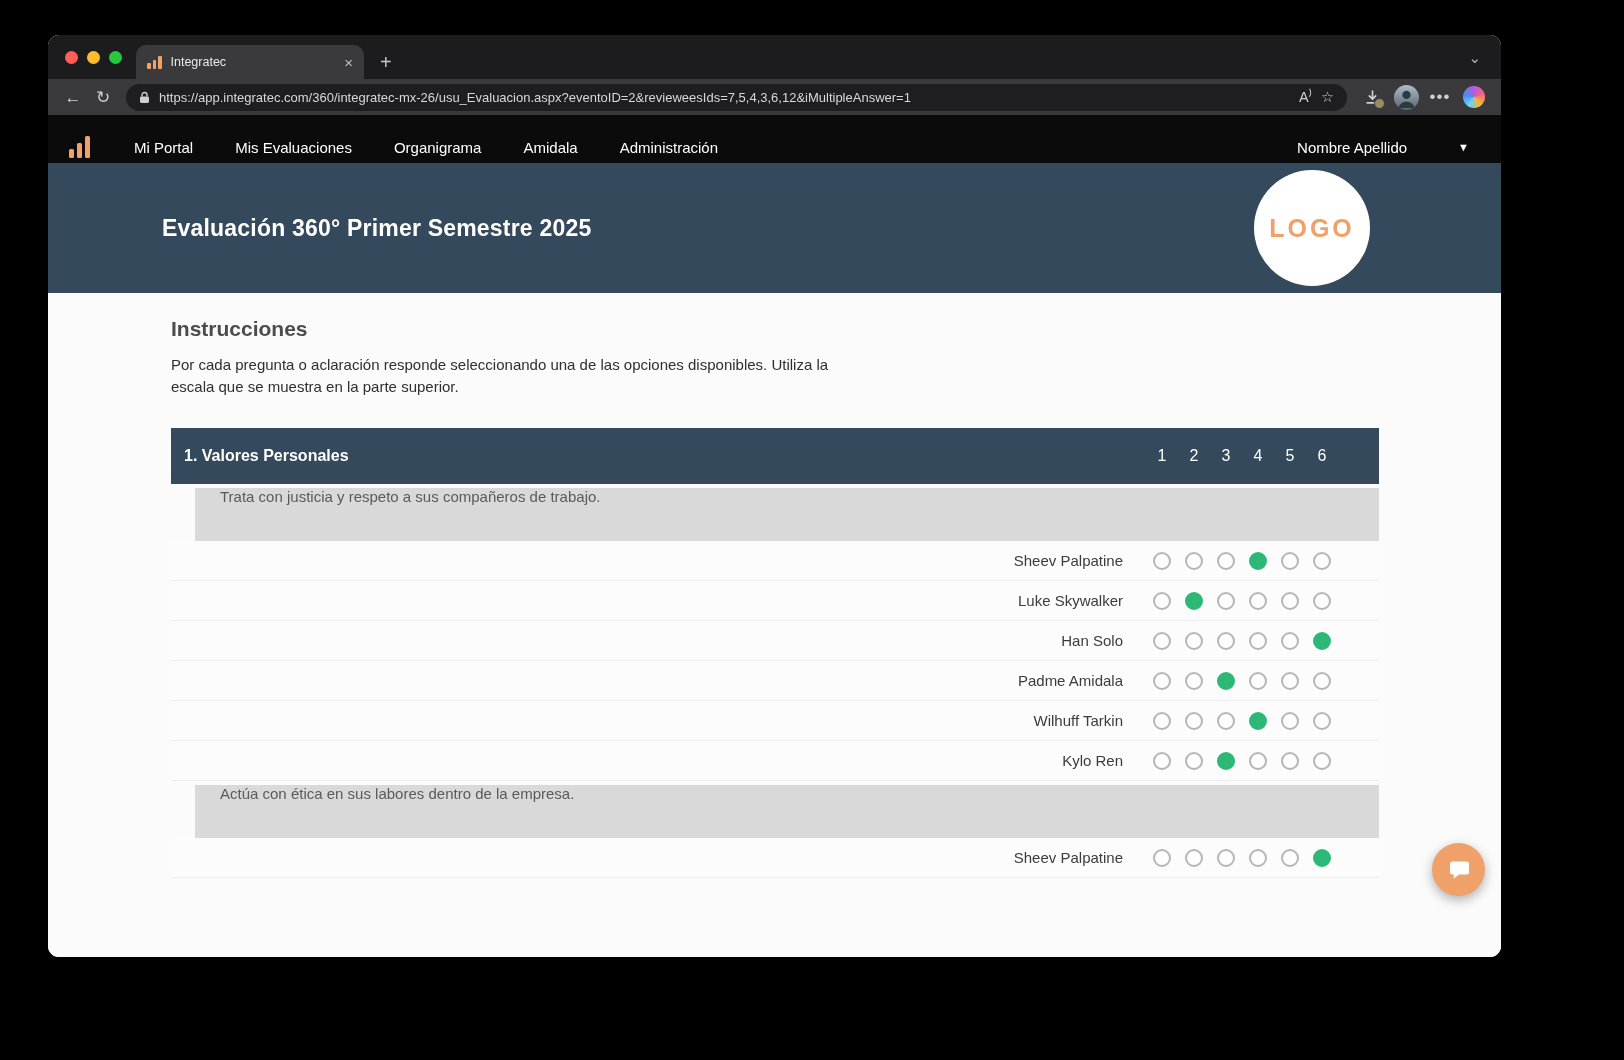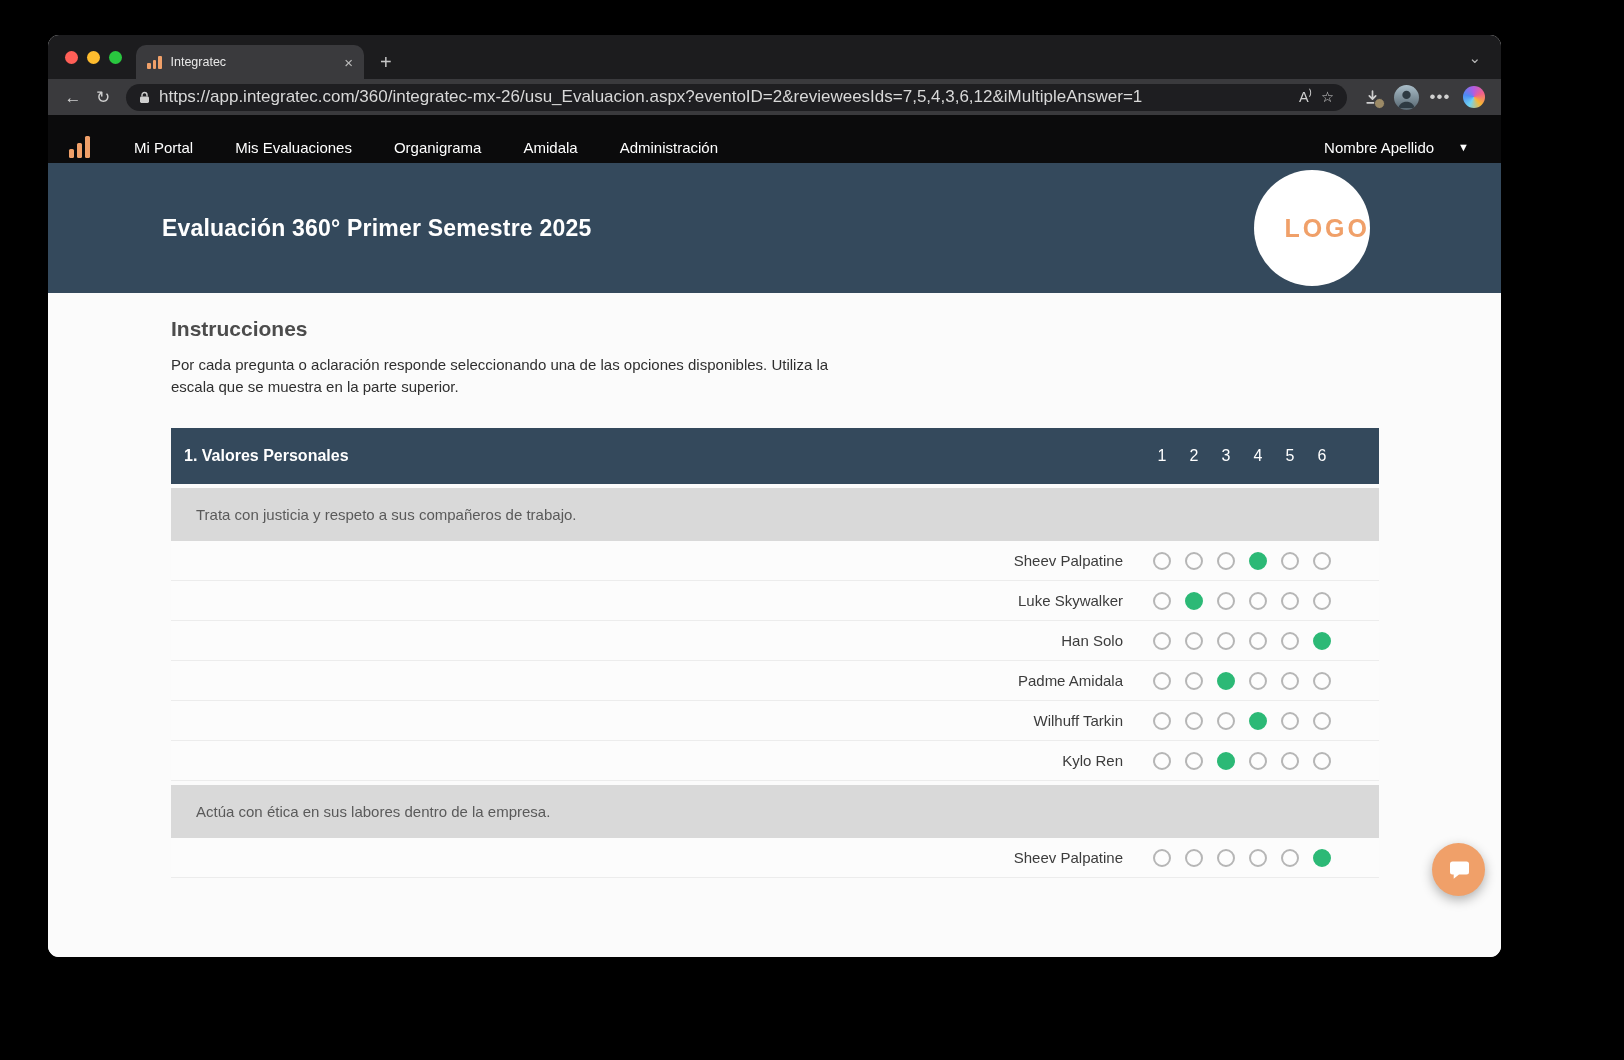--- a/index.html
+++ b/index.html
@@ -31,71 +31,71 @@
   .tab-title { flex:1; font-size:12.5px; color:#e8e8e8; }
   .tab-close { color:#bdbdbd; font-size:15px; line-height:1; cursor:default; }
   .newtab { margin:10px 0 0 16px; color:#c6c6c6; font-size:20px; line-height:1; }
   .strip-chevron { position:absolute; right:20px; top:15px; color:#b9b9b9; font-size:15px; line-height:1; }
 
   .toolbar { height:36px; background:#3a3a3d; display:flex; align-items:center;
              padding:0 10px; flex:0 0 auto; }
   .tool-btn { width:30px; text-align:center; color:#d0d0d0; font-size:17px; line-height:1; }
   .urlbar { flex:1; height:27px; background:#1e1e21; border-radius:14px;
             display:flex; align-items:center; padding:0 13px; gap:9px; margin:0 8px; }
-  .url-text { flex:1; color:#d8d8d8; font-size:17px; white-space:nowrap; overflow:hidden; }
+  .url-text { flex:1; color:#d8d8d8; font-size:13px; white-space:nowrap; overflow:hidden; }
   .pill-icon { color:#cfcfcf; font-size:14.5px; line-height:1; }
   .icon-btn { width:34px; display:flex; justify-content:center; align-items:center; position:relative; }
   .badge { position:absolute; width:11px; height:11px; border-radius:50%;
            background:#9c8a66; right:4px; bottom:-3px; border:1.5px solid #3a3a3d; }
   .avatar { width:25px; height:25px; border-radius:50%; overflow:hidden;
             background:linear-gradient(180deg,#a9bdc8,#56656f); display:flex; justify-content:center; }
   .copilot { width:22px; height:22px; border-radius:50%;
              background:conic-gradient(from 210deg,#6fd3f2,#4c8bf5,#b05ce3,#f2608a,#f7b733,#6fd3f2); }
   .more-dots { color:#d0d0d0; font-size:17px; letter-spacing:1px; }
 
   
   .nav { height:48px; background:#0b0b0c; display:flex; align-items:center;
          padding:16px 32px 0 21px; flex:0 0 auto; }
   .nav-logo { display:flex; align-items:flex-end; gap:3px; margin-right:44px; height:22px; }
   .nav-logo i { display:block; width:5px; background:var(--accent-orange,#F0A069); border-radius:1.5px; }
   .nav-logo i:nth-child(1){height:9px;} .nav-logo i:nth-child(2){height:15px;} .nav-logo i:nth-child(3){height:22px;}
   .nav-items { display:flex; gap:42px; }
   .nav-item { color:#fff; font-size:15px; cursor:default; }
-  .nav-user { margin-left:auto; display:flex; align-items:center; gap:24px; }
+  .nav-user { margin-left:auto; display:flex; align-items:center; gap:51px; }
   .nav-user-name { color:#fff; font-size:15px; }
   .nav-caret { color:#fff; font-size:11px; line-height:1; }
 
   
   .pageheader { height:130px; background:var(--header-slate,#34495C); position:relative;
                 display:flex; align-items:center; padding:0 114px; flex:0 0 auto; }
   .page-title { color:#fff; font-size:23px; font-weight:bold; letter-spacing:.2px; }
   .logo-circle { position:absolute; right:131px; top:7px; width:116px; height:116px;
                  border-radius:50%; background:#fff; display:flex; align-items:center;
-                 justify-content:flex-end; }
+                 justify-content:center; }
   .logo-circle span { color:var(--accent-orange,#F0A069); font-weight:bold; font-size:25px; letter-spacing:3px; }
 
   
   .scalebar { height:100px; background:var(--scale-bar-bg,#2d2d2d); display:flex;
               align-items:center; justify-content:center; flex:0 0 auto; }
   .scale-item { width:193px; text-align:center; color:#fff; font-weight:bold;
                 font-size:15px; line-height:22px; }
 
   
   .content { flex:1; background:#fbfbfb; padding:24px 122px 0 123px; overflow:hidden; }
   .instr-title { font-size:21px; color:#4c4c4c; font-weight:bold; margin:0 0 13px; }
   .instr-body { font-size:15px; color:#2f2f2f; line-height:22px; margin:0 0 30px; max-width:695px; }
 
   .thead { height:56px; background:var(--header-slate,#34495C); display:flex;
            align-items:center; padding:0 41px 0 13px; }
   .thead-title { color:#fff; font-weight:bold; font-size:16px; flex:1; }
   .thead-cols { display:flex; }
   .col-num { width:32px; text-align:center; color:#fff; font-size:16px; }
 
-  .qbar { height:53px; background:#d9d9d9; display:flex; align-items:center;
-          padding:0 25px; margin-top:4px; }
+  .qbar { height:53px; background:#d9d9d9; display:flex; 
+          padding:0 25px; margin-top:4px;margin-left:24px; }
   .qbar span { color:#5a5a5a; font-size:15px; }
 
   .ans-row { height:40px; display:flex; align-items:center; padding:0 41px 0 25px;
              border-bottom:1px solid #ececec; background:#fcfcfc; }
   .ans-name { flex:1; text-align:right; color:#3c3c3c; font-size:15px; padding-right:23px; }
   .radios { display:flex; }
   .radio-cell { width:32px; display:flex; justify-content:center; }
   .radio { width:18px; height:18px; border-radius:50%; border:2px solid #b6b6b6;
            background:#fdfdfd; cursor:pointer; }
   .radio.sel { border-color:var(--selected-green,#2CB976); background:var(--selected-green,#2CB976); }

